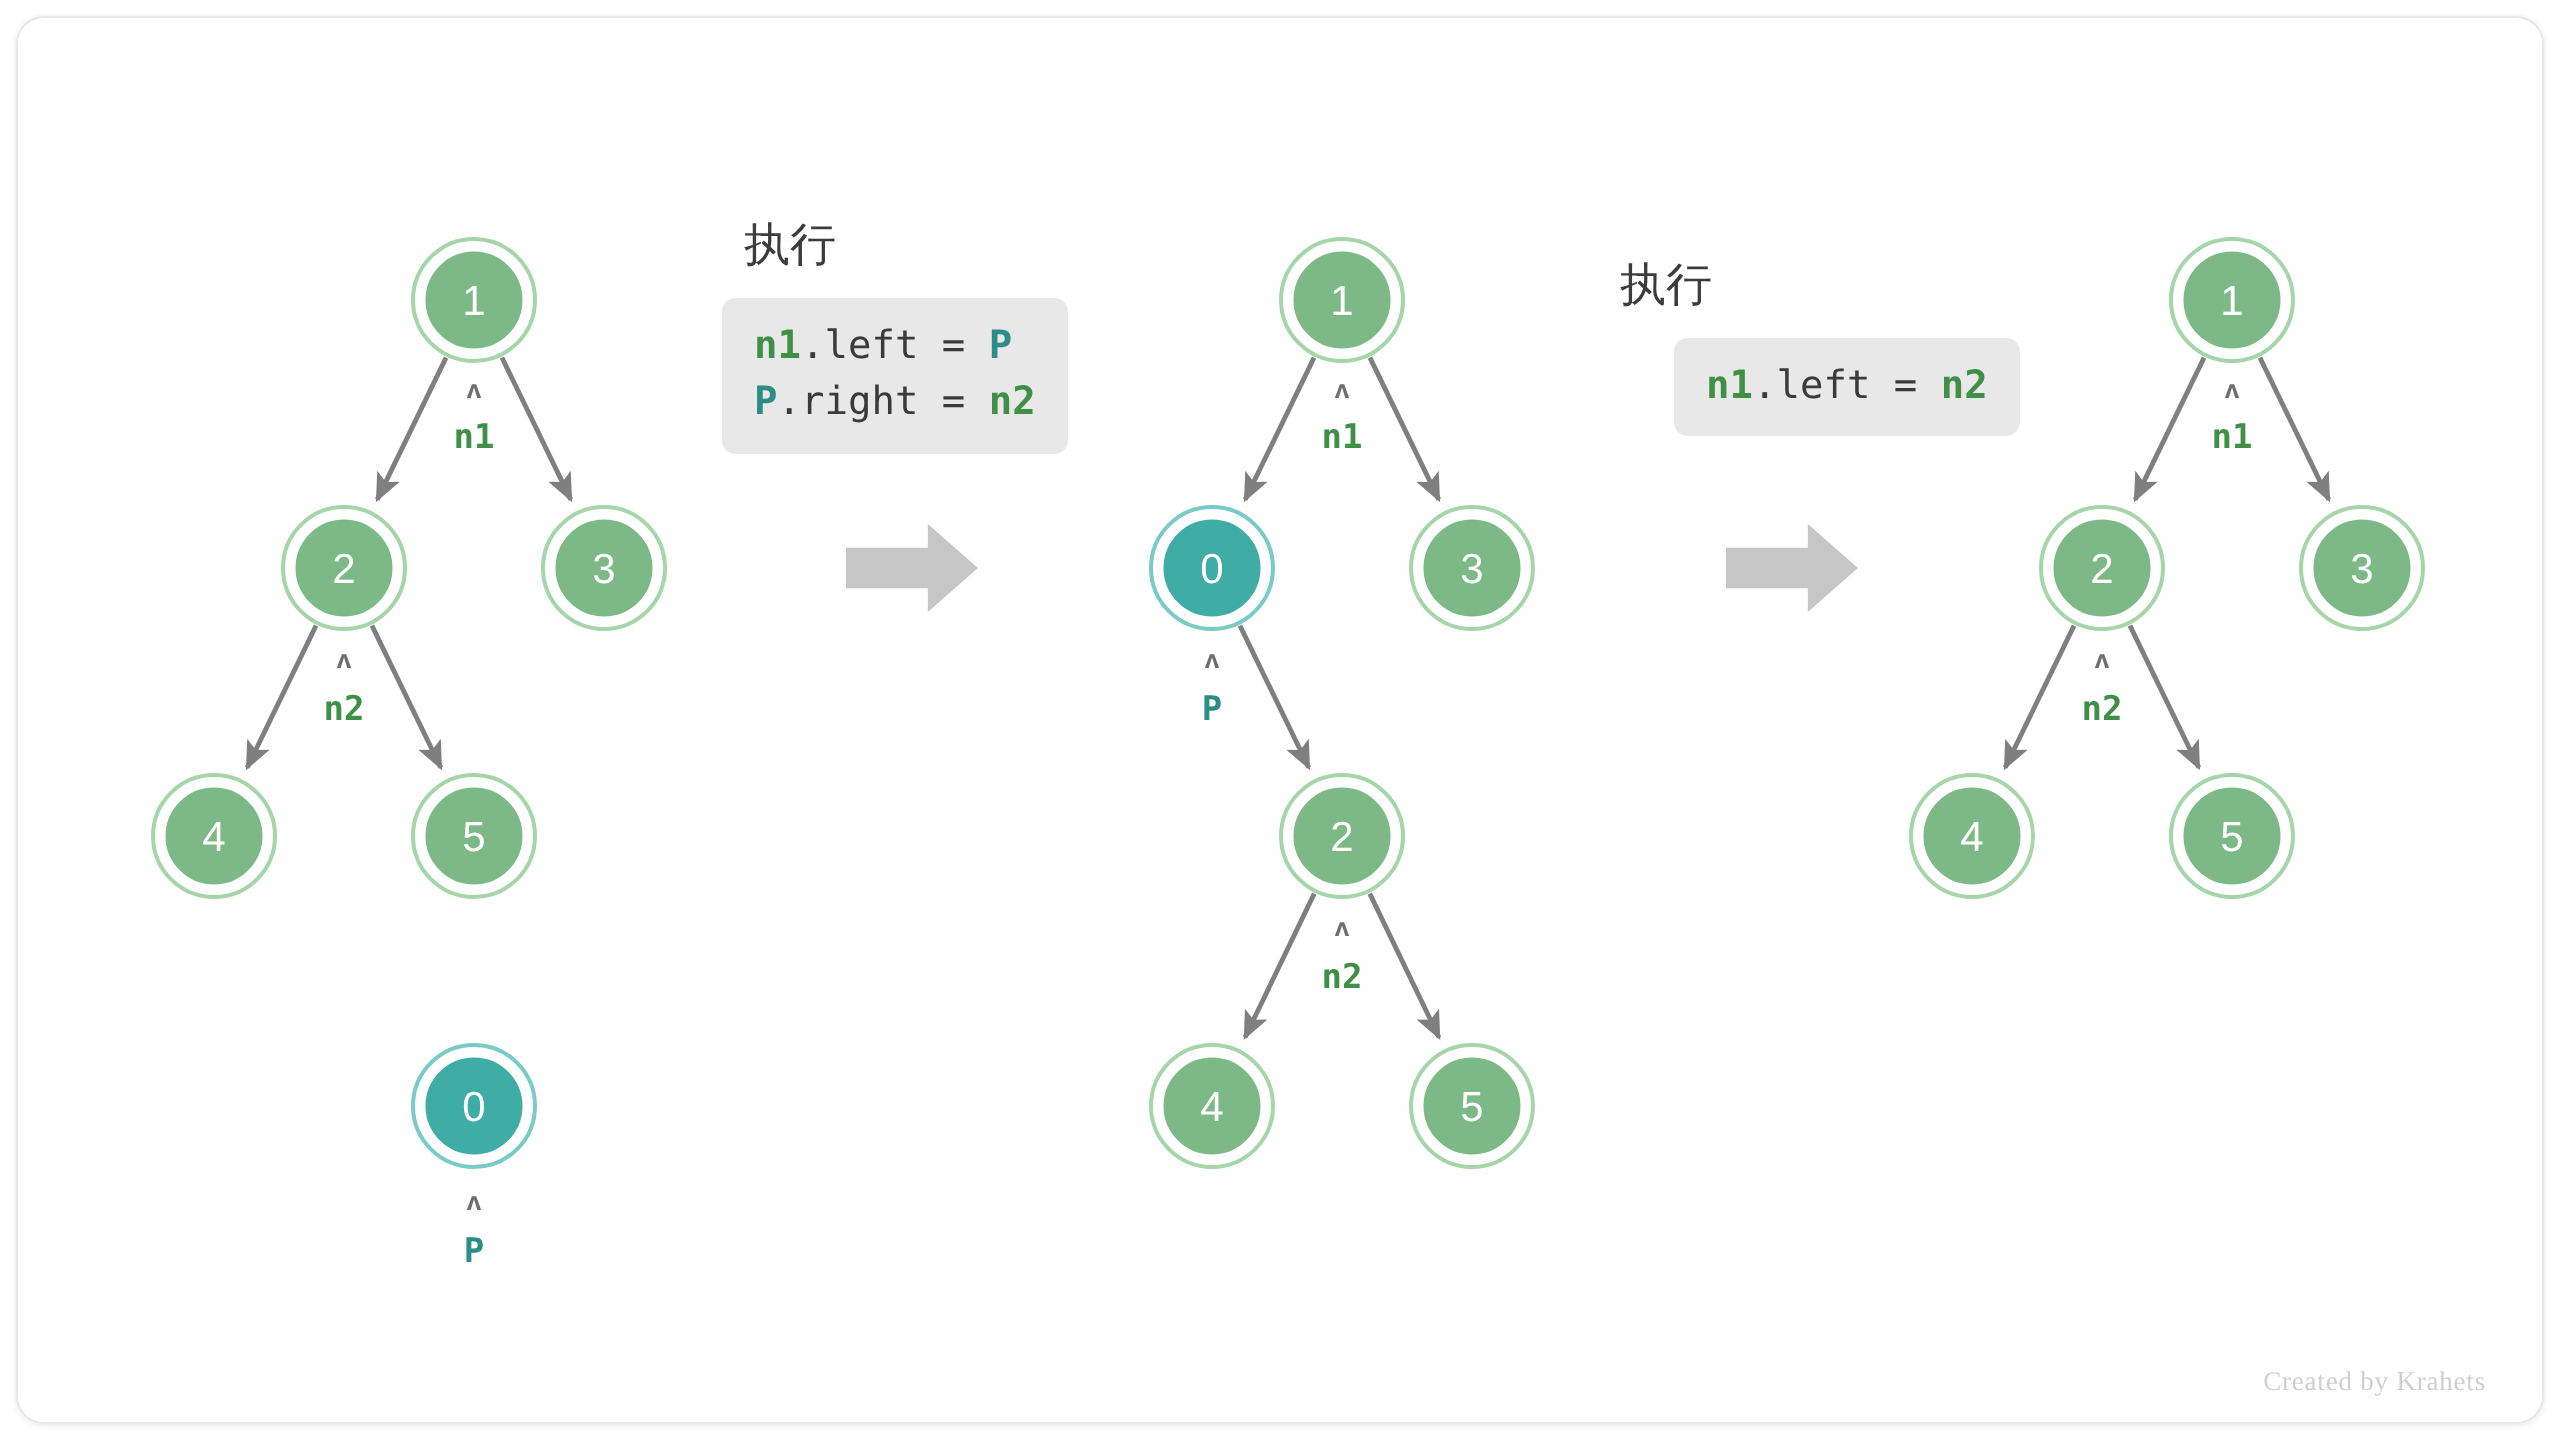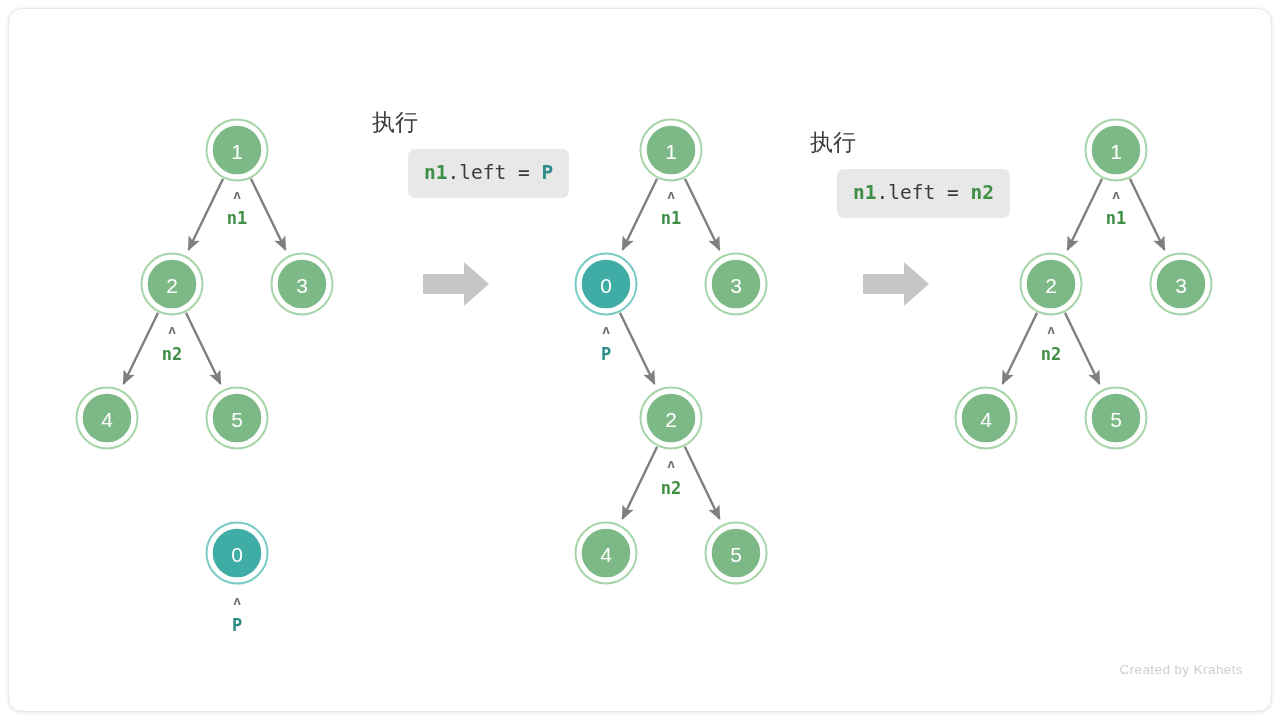--- a/index.html
+++ b/index.html
@@ -93,22 +93,22 @@
     color: #3a3a3a;
     white-space: pre;
     box-sizing: border-box;
   }
   .code-box .g { color: #3f8f46; font-weight: bold; }
   .code-box .t { color: #2c8d86; font-weight: bold; }
   .code-box .d { color: #3a3a3a; }
   .watermark {
     position: absolute;
     right: 28px;
-    bottom: 34px;
-    font-family: Liberation Sans, sans-serif;
+    bottom: 12px;
+    font-family: Liberation Serif, serif;
     font-size: 13.5px;
     color: #cfcfcf;
     letter-spacing: 0.4px;
     white-space: nowrap;
   }
 </style>
 </head>
 <body>
 
 <div id="stage">
@@ -256,20 +256,20 @@
           </g>
         </g>
       <g id="transitions-group">
           <path d="M 414 264.88 L 454.92 264.88 L 454.92 253 L 480 275 L 454.92 297 L 454.92 285.12 L 414 285.12 Z" class="big-arrow" fill="#c6c6c6"></path>
           <path d="M 854 264.88 L 894.92 264.88 L 894.92 253 L 920 275 L 894.92 297 L 894.92 285.12 L 854 285.12 Z" class="big-arrow" fill="#c6c6c6"></path>
         </g>
     </svg>
 
     <div id="steps-layer">
         <div class="exec-label" style="left: 363px; top: 98px;">执行</div>
-        <div class="code-box" style="left: 352px; top: 140px; margin-left: 47px;"><div><span class="g">n1</span><span class="d">.left = </span><span class="t">P</span></div></div>
+        <div class="code-box" style="left: 352px; top: 140px;"><div><span class="g">n1</span><span class="d">.left = </span><span class="t">P</span></div><div><span class="t">P</span><span class="d">.right = </span><span class="g">n2</span></div></div>
         <div class="exec-label" style="left: 801px; top: 118px;">执行</div>
         <div class="code-box" style="left: 828px; top: 160px;"><div><span class="g">n1</span><span class="d">.left = </span><span class="g">n2</span></div></div>
       </div>
 
     <div class="watermark">Created by Krahets</div>
   </div>
 </div>
 
 </body></html>

